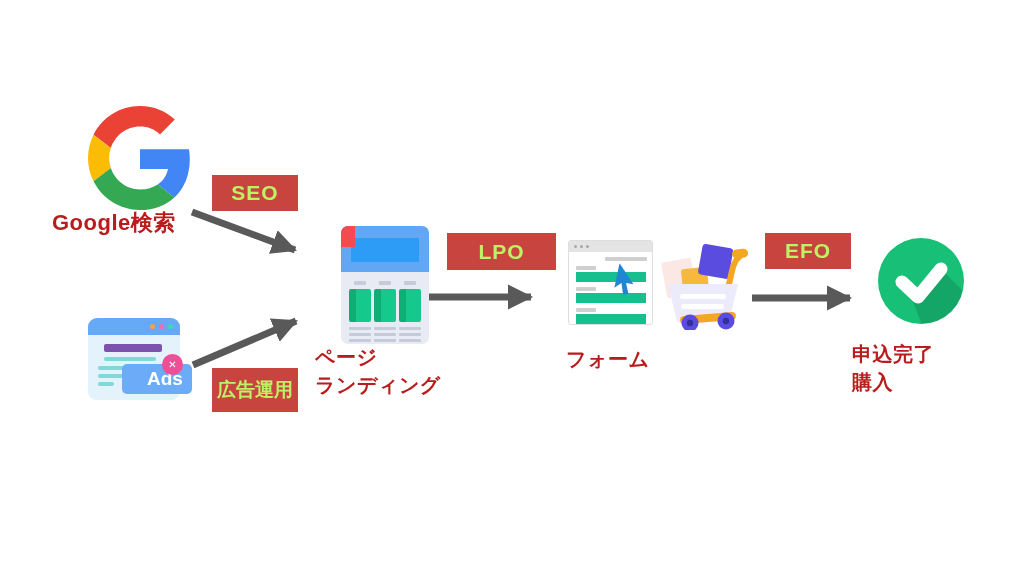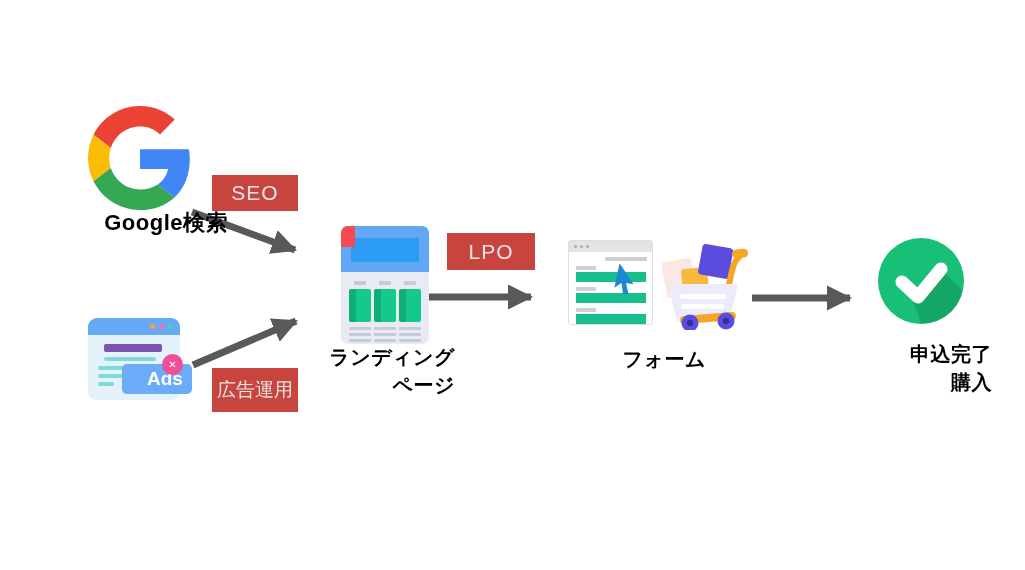--- a/index.html
+++ b/index.html
@@ -1,25 +1,25 @@
 <!DOCTYPE html>
 <html><head>
 <meta charset="utf-8">
 <style>
   html,body{margin:0;padding:0;background:#fff;}
   body{font-family:"Liberation Sans","DejaVu Sans",sans-serif;}
   .canvas{position:relative;width:1025px;height:570px;background:#ffffff;overflow:hidden;}
   .abs{position:absolute;}
 
   
-  .node-label{position:absolute;text-align:right;font-weight:bold;color:#000000;font-size:22px;line-height:28px;letter-spacing:0.5px;}
+  .node-label{position:absolute;text-align:left;font-weight:bold;color:#b91c1c;font-size:22px;line-height:28px;letter-spacing:0.5px;}
   .node-label.two-line{font-size:20px;line-height:28px;}
 
   
-  .badge{position:absolute;background:#c7453e;color:#e5e5e5;font-weight:normal;
+  .badge{position:absolute;background:#c7453e;color:#bef264;font-weight:bold;
          display:flex;align-items:center;justify-content:center;letter-spacing:1px;}
   .badge.latin{font-size:21px;}
   .badge.jp{font-size:19px;letter-spacing:0;}
 
   
   svg.arrows{position:absolute;left:0;top:0;width:1025px;height:570px;pointer-events:none;}
 
   
   .ads-icon{left:88px;top:318px;width:92px;height:82px;border-radius:9px;background:#e4f2fb;overflow:visible;}
   .ads-icon .win{position:absolute;inset:0;border-radius:9px;background:#e4f2fb;overflow:hidden;}
@@ -115,25 +115,25 @@
     <div class="lp-line" style="left:33px;top:101px;"></div>
     <div class="lp-line" style="left:58px;top:101px;"></div>
     <div class="lp-line" style="left:8px;top:107px;"></div>
     <div class="lp-line" style="left:33px;top:107px;"></div>
     <div class="lp-line" style="left:58px;top:107px;"></div>
     <div class="lp-line" style="left:8px;top:113px;"></div>
     <div class="lp-line" style="left:33px;top:113px;"></div>
     <div class="lp-line" style="left:58px;top:113px;"></div>
   </div>
   <div class="node-label two-line" style="left:315px;top:343px;width:140px;">
+    <div>ページ</div>
     <div>ランディング</div>
-    <div>ページ</div>
   </div>
 
-  <div class="badge latin" style="left:447px;top:233px;width:88px;height:37px;">LPO</div>
+  <div class="badge latin" style="left:447px;top:233px;width:109px;height:37px;">LPO</div>
 
   <div class="abs form-icon">
     <div class="form-header">
       <span class="hdot"></span>
       <span class="hdot"></span>
       <span class="hdot"></span>
     </div>
     <div class="form-topline"></div>
     <div class="form-lbl" style="top:25px;"></div>
     <div class="form-field" style="top:31px;"></div>
@@ -160,20 +160,21 @@
     <rect x="24" y="80" width="56" height="8" rx="4" fill="#f5a623" transform="rotate(-5 52 84)"></rect>
     <circle cx="34" cy="89" r="8.5" fill="#5b4ce0"></circle>
     <circle cx="34" cy="89" r="3.2" fill="#32309a"></circle>
     <circle cx="70" cy="87" r="8.5" fill="#5b4ce0"></circle>
     <circle cx="70" cy="87" r="3.2" fill="#32309a"></circle>
   </svg>
   <div class="node-label two-line" style="left:566px;top:345px;width:140px;">
     <div>フォーム</div>
   </div>
 
+  <div class="badge latin" style="left:765px;top:233px;width:86px;height:36px;">EFO</div>
 
   <svg class="abs check-icon" viewBox="0 0 86 86">
     <defs>
         <clipPath id="ccl">
           <circle cx="43" cy="43" r="43"></circle>
         </clipPath>
       </defs>
     <circle cx="43" cy="43" r="43" fill="#18bf76"></circle>
     <path d="M28 46 L41 59 L64 32 L92 60 L92 92 L46 92 Z" fill="#000000" opacity="0.13" clip-path="url(#ccl)"></path>
     <path d="M24 44 L40 59 L63 31" stroke="#ffffff" stroke-width="13" fill="none" stroke-linecap="round" stroke-linejoin="round"></path>

